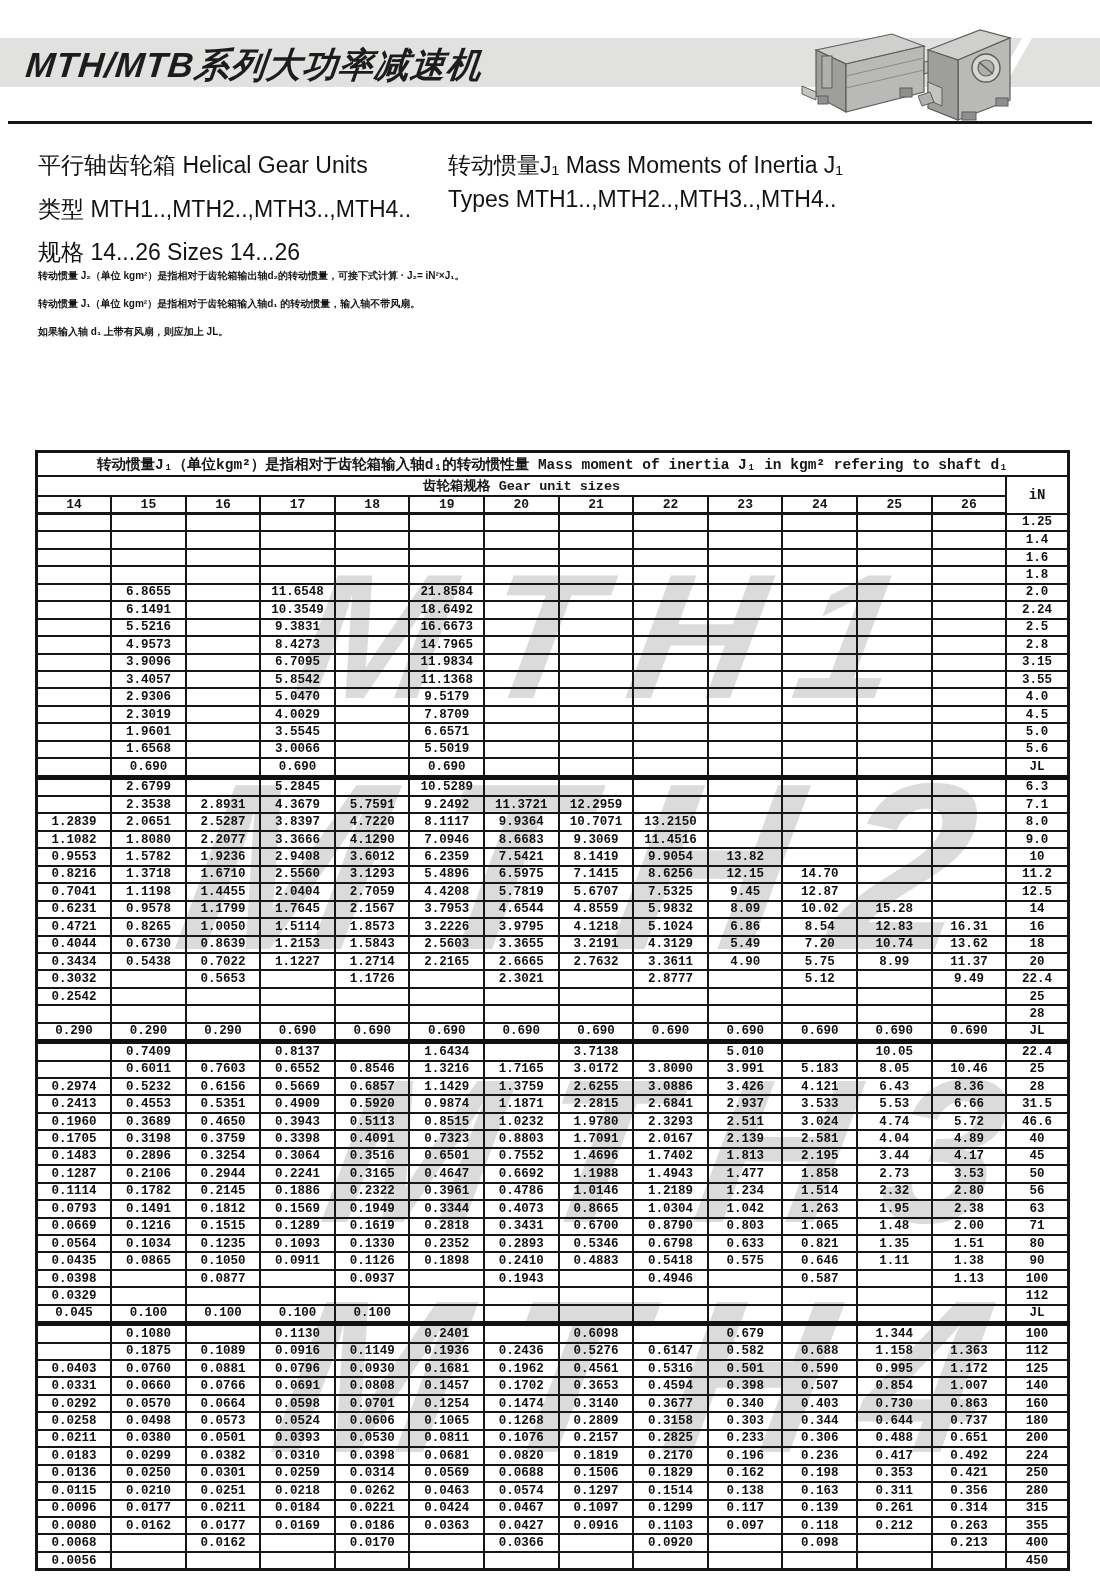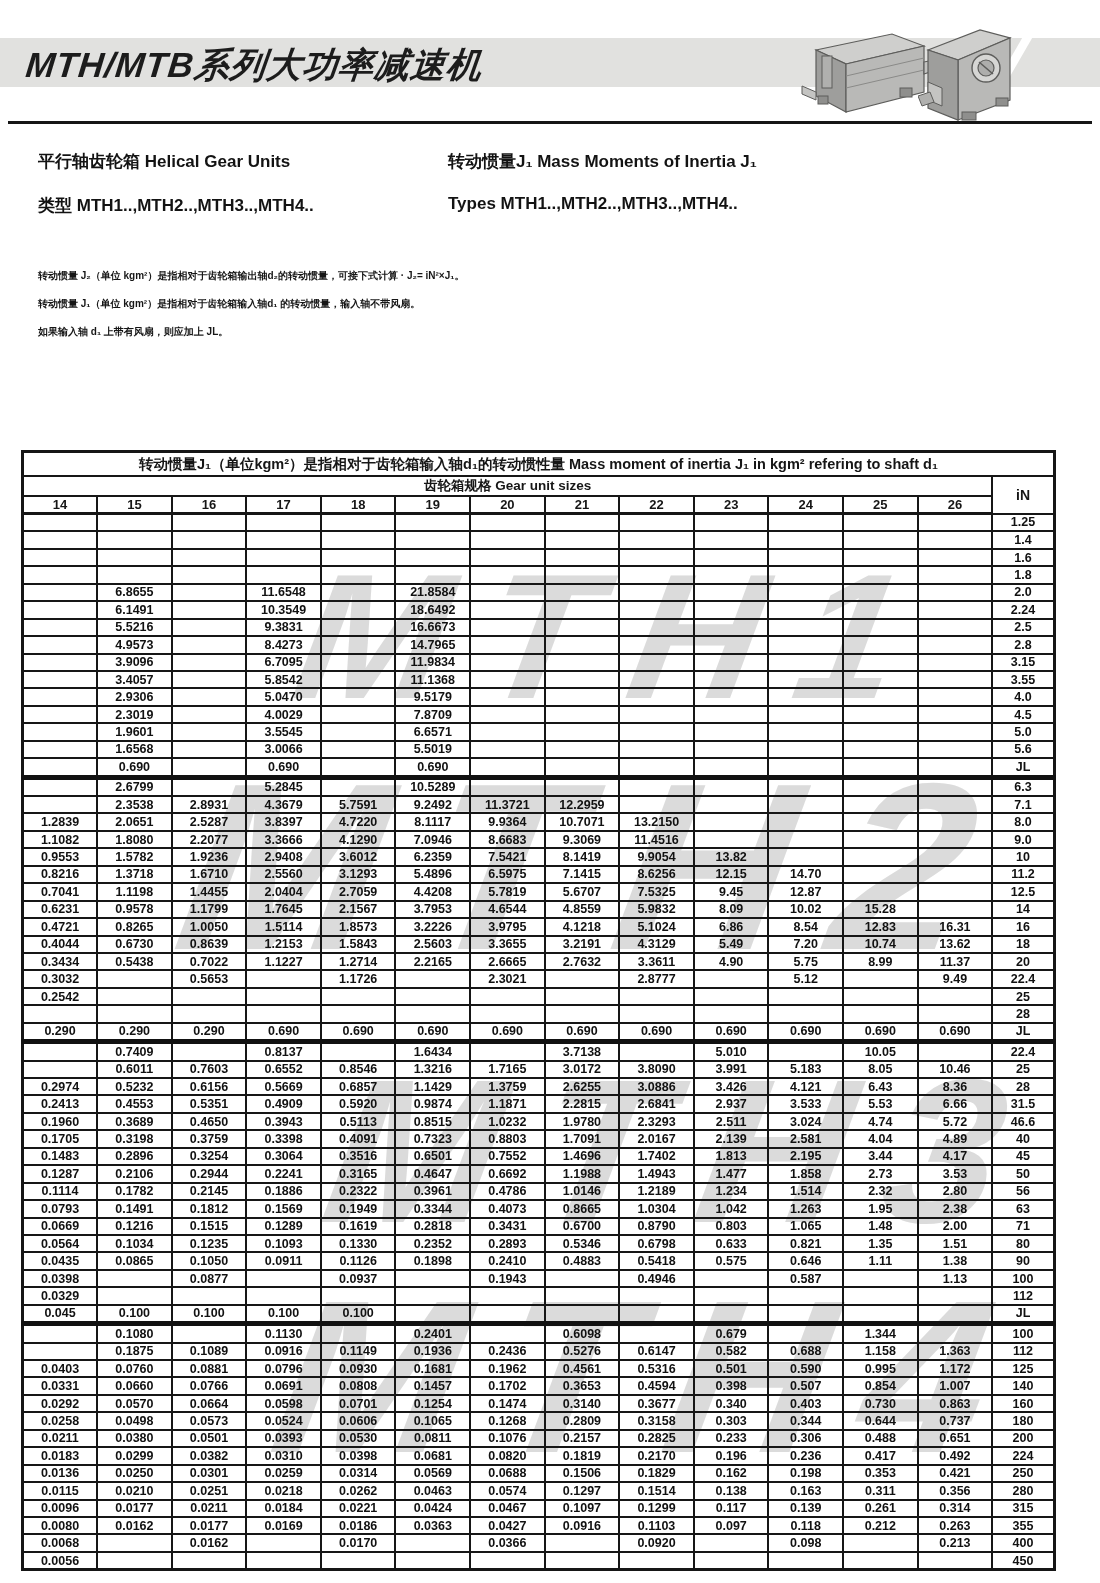--- a/index.html
+++ b/index.html
@@ -14,42 +14,42 @@
   .banner-title {
     position:absolute; left:26px; top:42px; font-size:35px; font-weight:bold;
     font-style:italic; letter-spacing:1px; transform:skewX(-6deg); color:#1c1c1c;
     white-space:nowrap; z-index:3;
   }
   .gearbox { position:absolute; z-index:2; }
   .gb1 { left:800px; top:26px; }
   .gb2 { left:918px; top:20px; }
   .top-rule { position:absolute; left:8px; top:121px; width:1084px; height:3px; background:#161616; }
   
-  .hline { position:absolute; font-weight:bold; font-size:17px; white-space:nowrap; color:#131313; }
+  .hline { position:absolute; font-weight:normal; font-size:23px; white-space:nowrap; color:#131313; }
   .h1l { left:38px;  top:150px; }
   .h1r { left:448px; top:150px; }
   .h2l { left:38px;  top:194px; }
-  .h2r { left:448px; top:194px; }
+  .h2r { left:448px; top:186px; }
   .h3  { left:38px;  top:237px; }
   
   .notes { position:absolute; left:38px; top:262px; width:1030px; }
   .note { white-space:nowrap; }
   .note-cn { font-weight:bold; font-size:10px; height:28px; line-height:28px; }
   .note-en { font-weight:normal; font-size:15.5px; height:27.5px; line-height:27.5px; }
   
   .wm {
     position:absolute; font-style:italic; font-weight:bold; color:#c6c6c6; opacity:.62;
     letter-spacing:38px; transform:skewX(-10deg); white-space:nowrap; z-index:0; line-height:1;
   }
   .wm-1 { left:300px; top:548px;  font-size:178px; }
   .wm-2 { left:185px; top:748px;  font-size:238px; letter-spacing:46px; }
   .wm-3 { left:330px; top:1048px; font-size:205px; }
   .wm-4 { left:280px; top:1268px; font-size:218px; }
   
-  .table-wrap { position:absolute; left:21px; top:450px; z-index:1; }
+  .table-wrap { position:absolute; left:35px; top:450px; z-index:1;font-family:Liberation Mono, monospace; }
   table.grid { border-collapse:collapse; table-layout:fixed; width:1032px; background:transparent; }
   .grid th, .grid td {
     border:2px solid #161616; text-align:center; vertical-align:middle;
     padding:0; overflow:hidden; white-space:nowrap;
   }
   .grid { border:3px solid #161616; }
   th.caption-cell { height:22px; font-size:14.5px; font-weight:bold; border-bottom-width:2px; }
   th.group-cell   { height:15px; font-size:13.5px; font-weight:bold; }
   th.ratio-head   { font-size:14px; font-weight:bold; }
   tr.size-row th  { height:12px; font-size:13px; font-weight:bold; border-bottom-width:3px; }
@@ -91,20 +91,21 @@
     <rect x="44" y="92" width="14" height="8" fill="#8f8f8d" stroke="#5d5d5b" stroke-width="1"></rect>
     <rect x="78" y="78" width="12" height="8" fill="#8f8f8d" stroke="#5d5d5b" stroke-width="1"></rect>
   </svg>
 
   <div class="top-rule"></div>
 
   <div class="hline h1l">平行轴齿轮箱 Helical Gear Units</div>
   <div class="hline h1r">转动惯量J₁ Mass Moments of Inertia J₁</div>
   <div class="hline h2l">类型 MTH1..,MTH2..,MTH3..,MTH4..</div>
   <div class="hline h2r">Types MTH1..,MTH2..,MTH3..,MTH4..</div>
+  <div class="hline h3">规格 14...26 Sizes 14...26</div>
 
   <div class="notes">
     <div class="note note-cn">转动惯量 J₂（单位 kgm²）是指相对于齿轮箱输出轴d₂的转动惯量，可接下式计算 · J₂= iN²×J₁。</div>
     <div class="note note-cn">转动惯量 J₁（单位 kgm²）是指相对于齿轮箱输入轴d₁ 的转动惯量，输入轴不带风扇。</div>
     <div class="note note-cn">如果输入轴 d₁ 上带有风扇，则应加上 JL。</div>
   </div>
 
   <div class="wm wm-1">MTH1</div>
   <div class="wm wm-2">MTH2</div>
   <div class="wm wm-3">MTH3</div>

